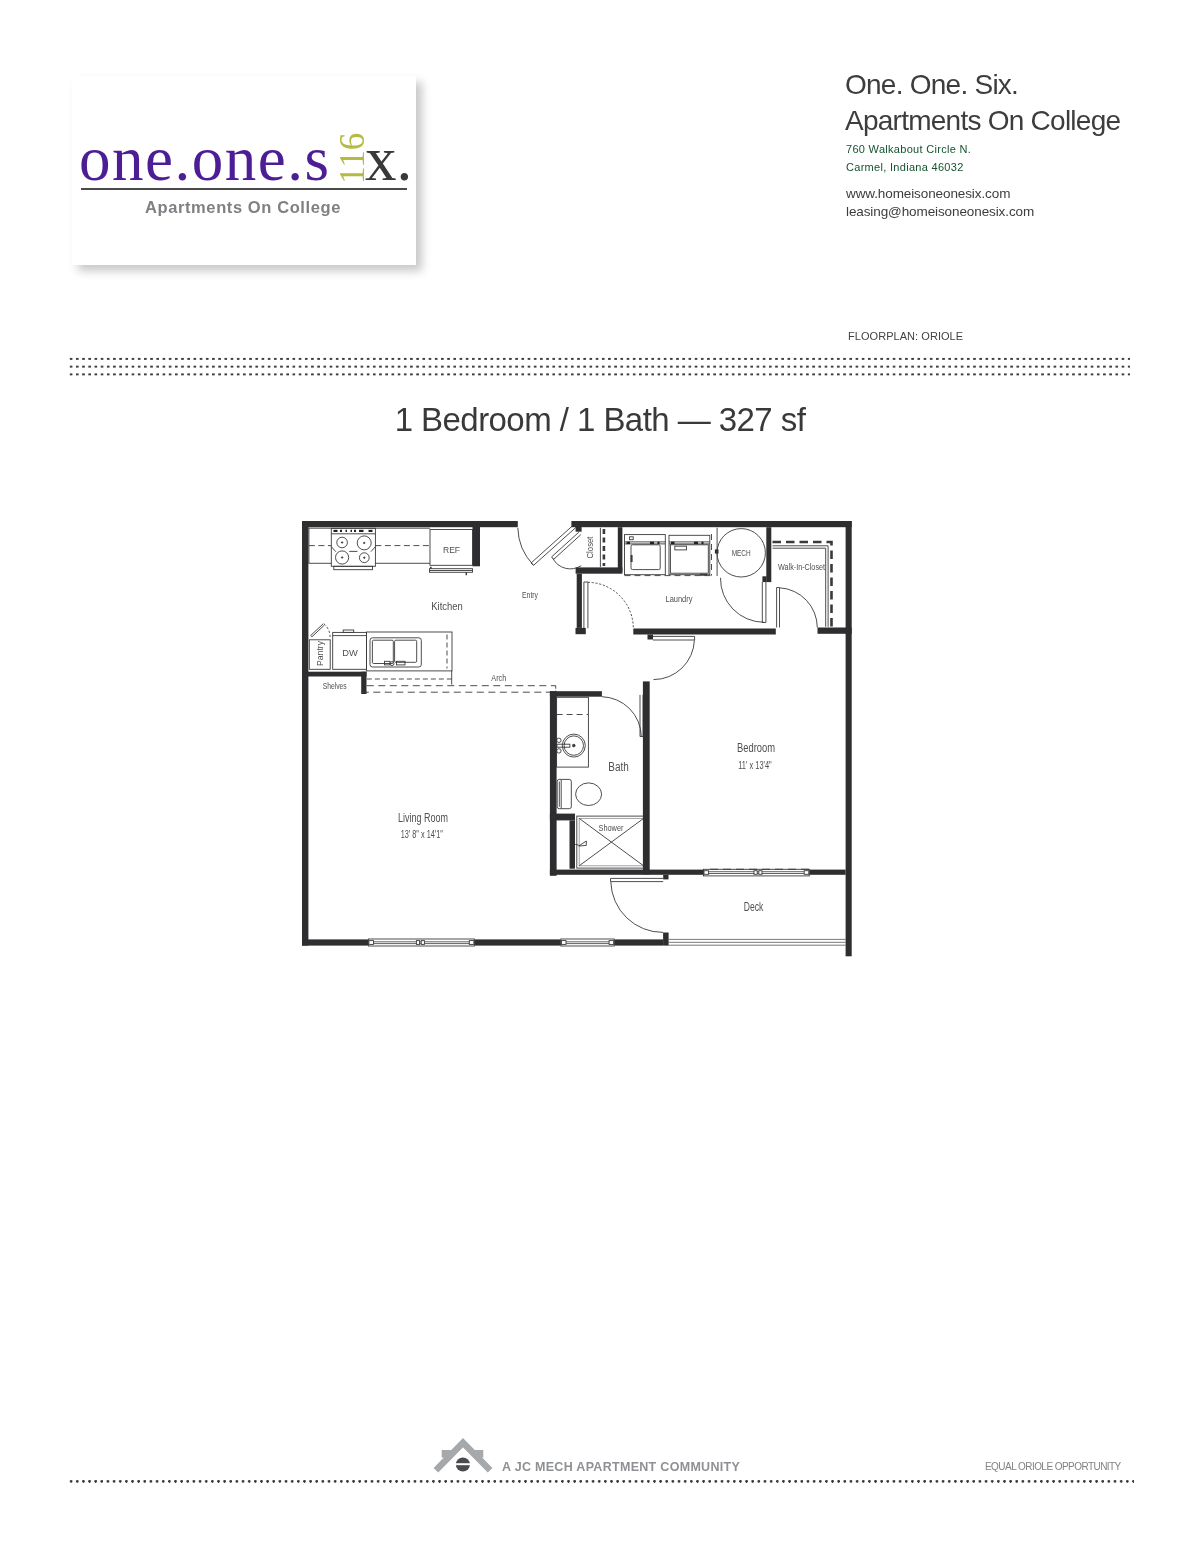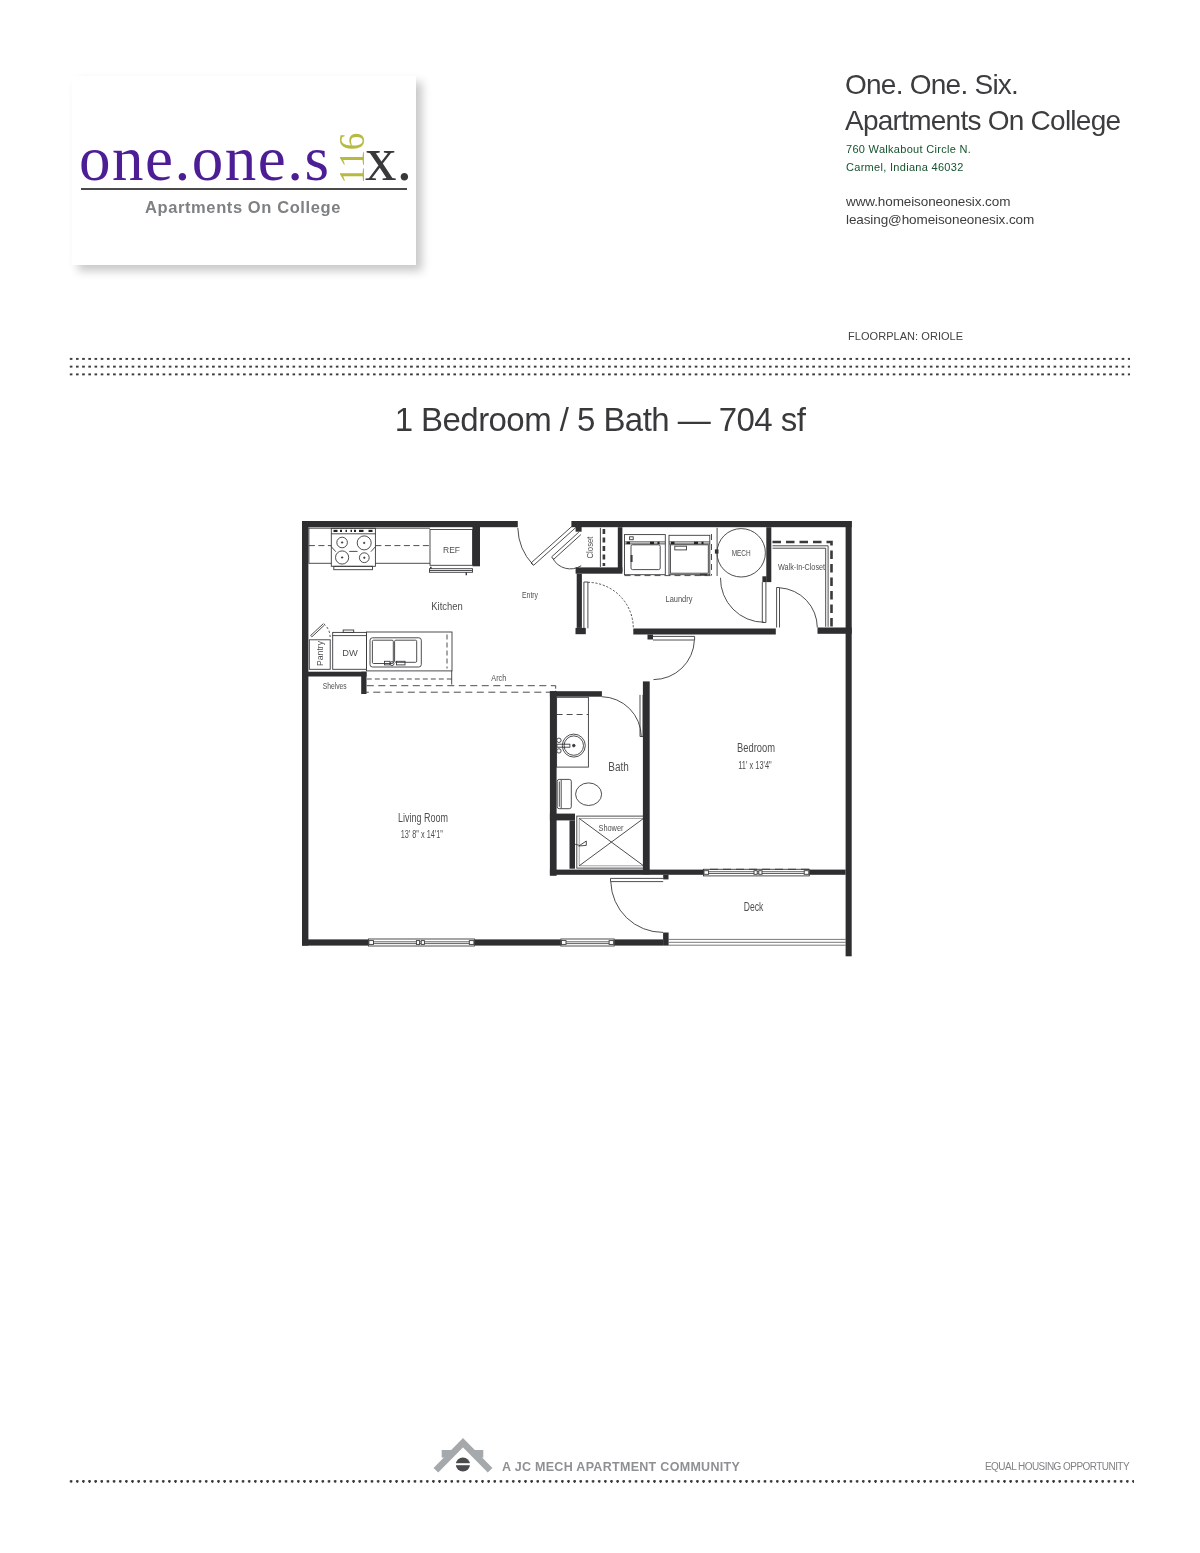--- a/index.html
+++ b/index.html
@@ -22,27 +22,27 @@
 <div class="abs" style="left:365px;top:127.7px;font-family:'Liberation Serif',serif;font-size:63px;line-height:63px;color:#39393b;">x.</div>
 
 <div class="abs" style="left:80.5px;top:188px;width:326px;height:1.6px;background:#4a4a4c;"></div>
 
 <div class="abs" style="left:145px;top:198px;width:200px;font-size:16.5px;font-weight:bold;color:#7e8083;letter-spacing:0.6px;white-space:nowrap;">Apartments On College</div>
 
 <div class="abs" style="left:845px;top:67px;font-size:28px;line-height:36px;color:#3d3d3f;letter-spacing:-0.75px;">One. One. Six.<br>Apartments On College</div>
 
 <div class="abs" style="left:846px;top:140px;font-size:11px;line-height:18px;color:#14532d;letter-spacing:0.3px;">760 Walkabout Circle N.<br>Carmel, Indiana 46032</div>
 
-<div class="abs" style="left:846px;top:193px;font-size:13.5px;line-height:17.8px;color:#3d3d3f;letter-spacing:-0.1px;">www.homeisoneonesix.com<br>leasing@homeisoneonesix.com</div>
+<div class="abs" style="left:846px;top:185px;font-size:13.5px;line-height:17.8px;color:#3d3d3f;letter-spacing:-0.1px;">www.homeisoneonesix.com<br>leasing@homeisoneonesix.com</div>
 
 <div class="abs" style="left:848px;top:329.5px;font-size:11px;color:#424244;letter-spacing:0.05px;">FLOORPLAN: ORIOLE</div>
 
 <div class="abs" style="left:68.4px;top:354.8px;width:1062px;height:23px;background-image:radial-gradient(circle at 3.1px 3.9px,#39393b 1px,rgba(0,0,0,0) 1.35px);background-size:6.2px 7.75px;"></div>
 
-<div class="abs" style="left:0px;top:400.5px;width:1200px;text-align:center;font-size:33px;color:#39393b;letter-spacing:-0.55px;">1 Bedroom / 5 Bath — 704 sf</div>
+<div class="abs" style="left:0px;top:400.5px;width:1200px;text-align:center;font-size:33px;color:#39393b;letter-spacing:-0.55px;">1 Bedroom / 1 Bath — 327 sf</div>
 
 <svg class="abs" style="left:0;top:0;" width="1200" height="1553" viewBox="0 0 1200 1553" fill="none" stroke-linecap="butt">
 <g stroke="#3a3a3c" stroke-width="1">
 
   <g id="kitchen">
 
     <g stroke-width="0.9">
       <line x1="308.6" y1="563.3" x2="331.3" y2="563.3"></line>
       <line x1="308.6" y1="528.2" x2="430" y2="528.2"></line>
       <line x1="375.4" y1="563.3" x2="430" y2="563.3"></line>
@@ -392,15 +392,15 @@
 <svg class="abs" style="left:425px;top:1436px;" width="80" height="40" viewBox="0 0 80 40">
   <rect x="16.7" y="14" width="11" height="7.6" fill="#a6a9ab"></rect>
   <rect x="48.3" y="14" width="10" height="7.6" fill="#a6a9ab"></rect>
   <path d="M10.9 34.2 L38 6.8 L65.1 34.2" fill="none" stroke="#a6a9ab" stroke-width="6.6"></path>
   <circle cx="37.9" cy="28.5" r="7.1" fill="#4b4b4d"></circle>
   <rect x="29.5" y="27.2" width="17" height="2" fill="#ffffff"></rect>
 </svg>
 
 <div class="abs" style="left:502px;top:1460px;font-size:12.5px;font-weight:bold;color:#8e9093;letter-spacing:0.3px;">A JC MECH APARTMENT COMMUNITY</div>
 
-<div class="abs" style="left:985px;top:1460.5px;font-size:10px;color:#808284;letter-spacing:-0.55px;">EQUAL HOUSING OPPORTUNITY</div>
+<div class="abs" style="left:985px;top:1460.5px;font-size:10px;color:#808284;letter-spacing:-0.55px;">EQUAL ORIOLE OPPORTUNITY</div>
 
 <div class="abs" style="left:68.4px;top:1477.8px;width:1066px;height:7px;background-image:radial-gradient(circle at 3.1px 3.4px,#39393b 1.15px,rgba(0,0,0,0) 1.5px);background-size:6.15px 7px;"></div>
 
 </body></html>

